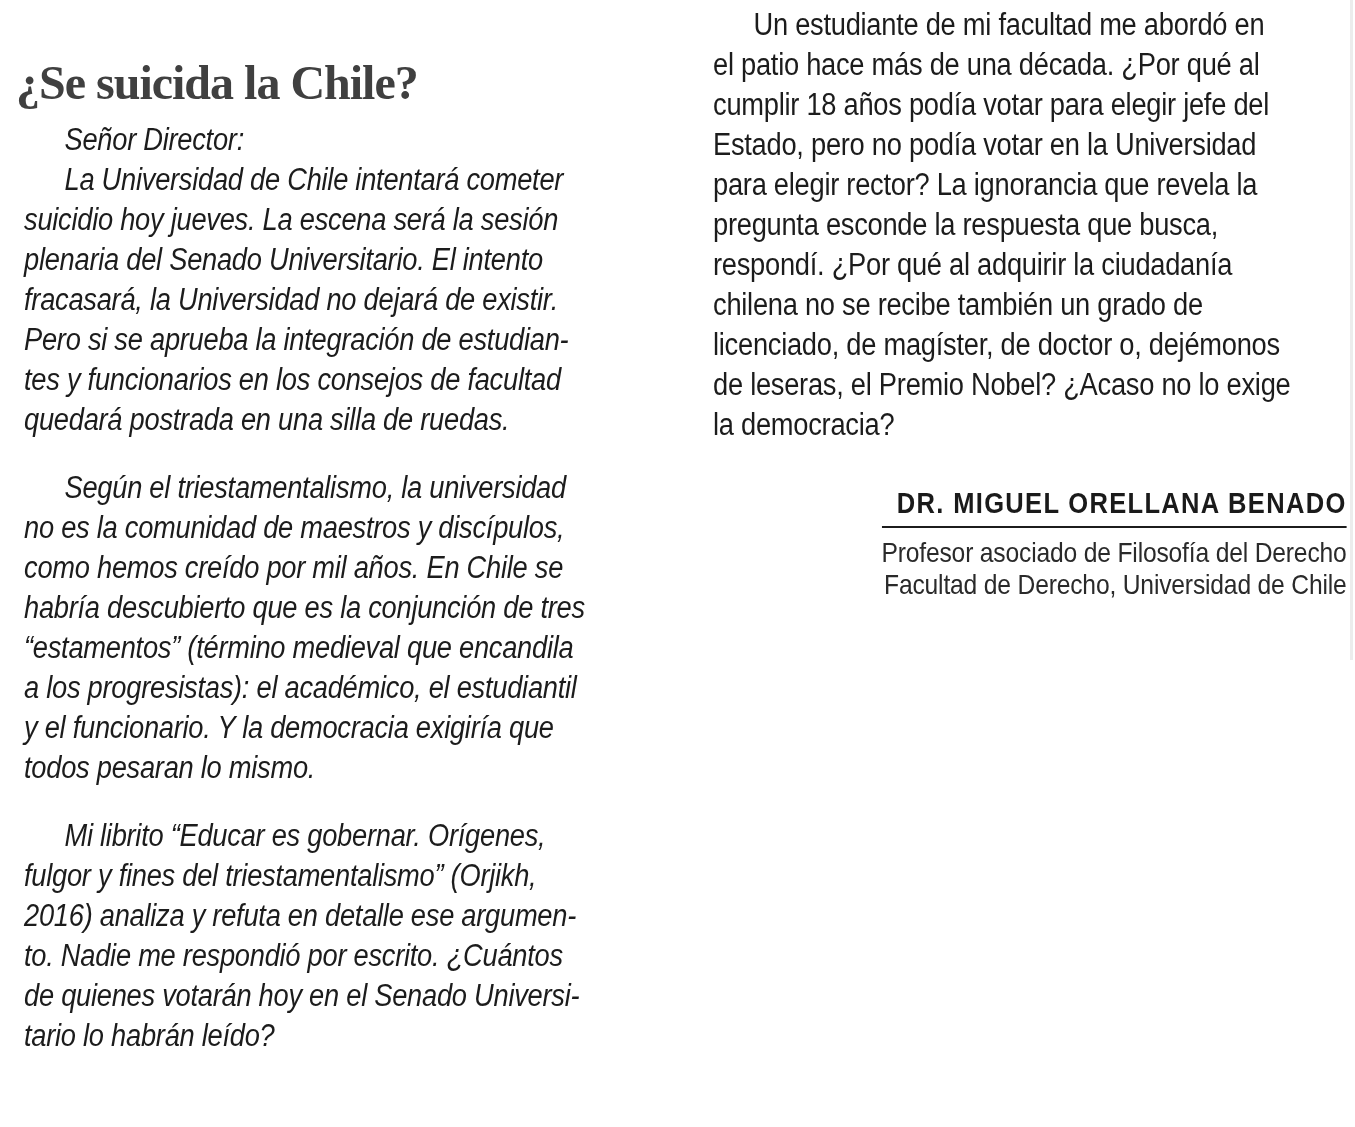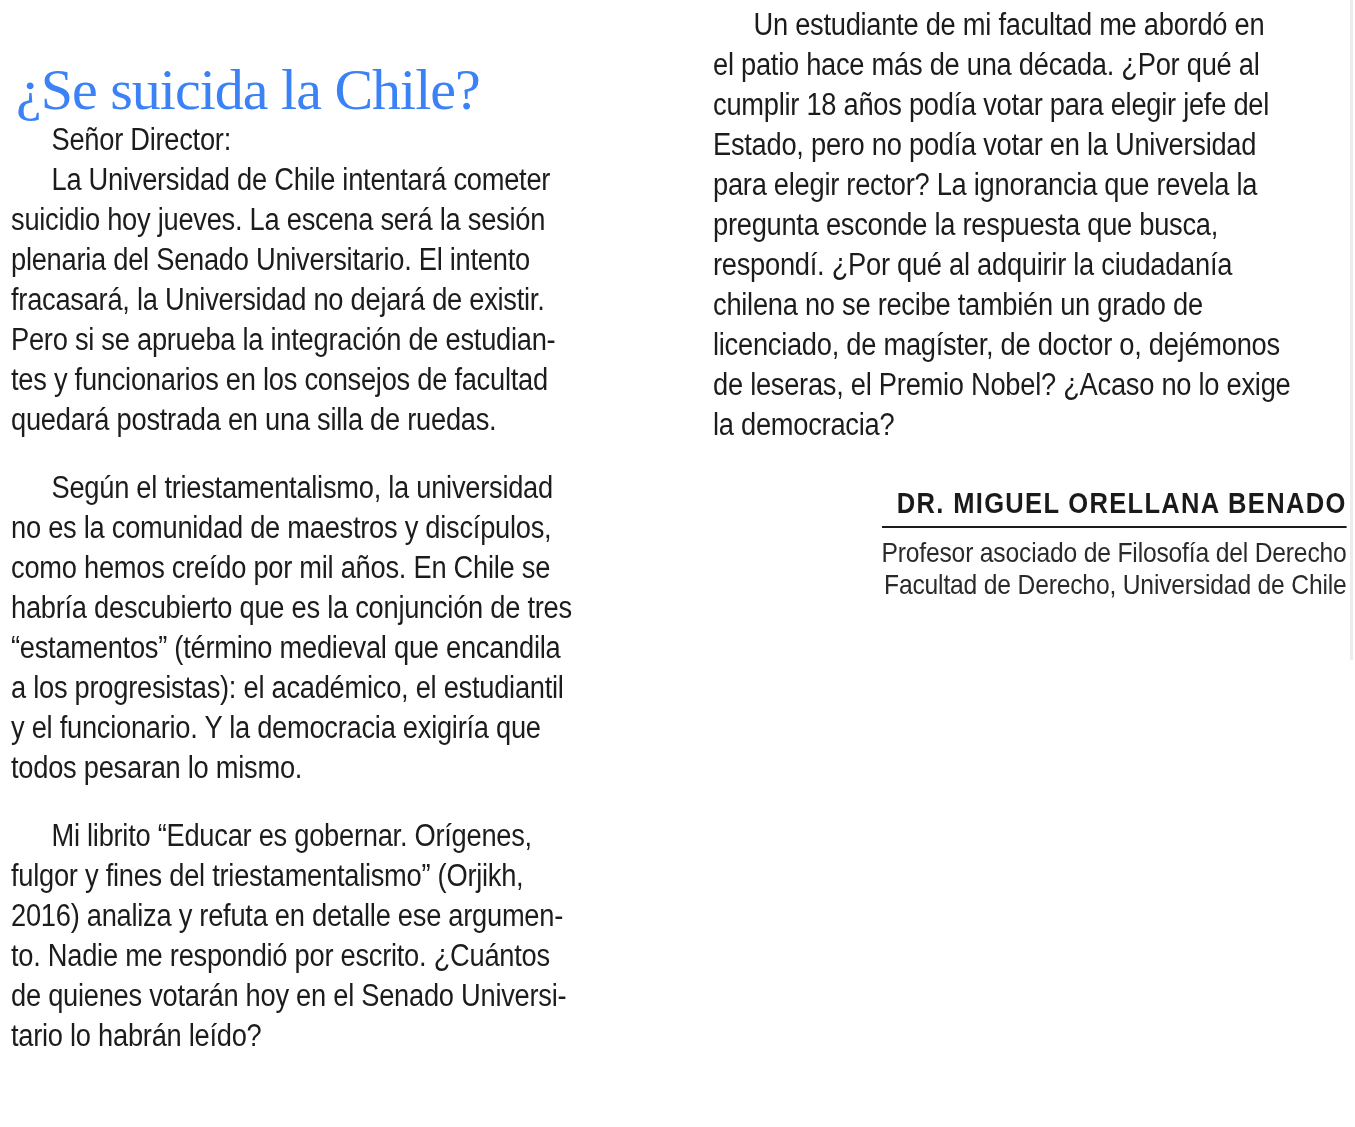--- a/index.html
+++ b/index.html
@@ -16,42 +16,42 @@
     font-family: "Liberation Sans", sans-serif;
     color: #1f1f1f;
   }
 
   
   .headline {
     position: absolute;
     left: 16px;
     top: 8px;
     font-family: "Liberation Serif", serif;
-    font-weight: 400;
-    font-size: 58px;
+    font-weight: 700;
+    font-size: 48px;
     line-height: 86px;
     letter-spacing: -1px;
-    color: #3b82f6;
+    color: #404040;
     white-space: pre;
   }
 
   
   .col {
     position: absolute;
   }
   .col-inner {
     transform: scaleX(0.88);
     transform-origin: 0 0;
     width: 710px;
     font-size: 31px;
     line-height: 40px;
     letter-spacing: -0.3px;
     color: #1c1c1c;
   }
-  .left-col  { left: 11px;  top: 120px; }
+  .left-col  { left: 24px;  top: 120px; font-style: italic; }
   .right-col { left: 713px; top: 5px;  }
   .right-col .col-inner { width: 720px; }
 
   .para {
     margin: 0;
     white-space: pre;       
     text-indent: 46px;      
   }
   .para.gap { margin-top: 28px; }
   .salutation {

